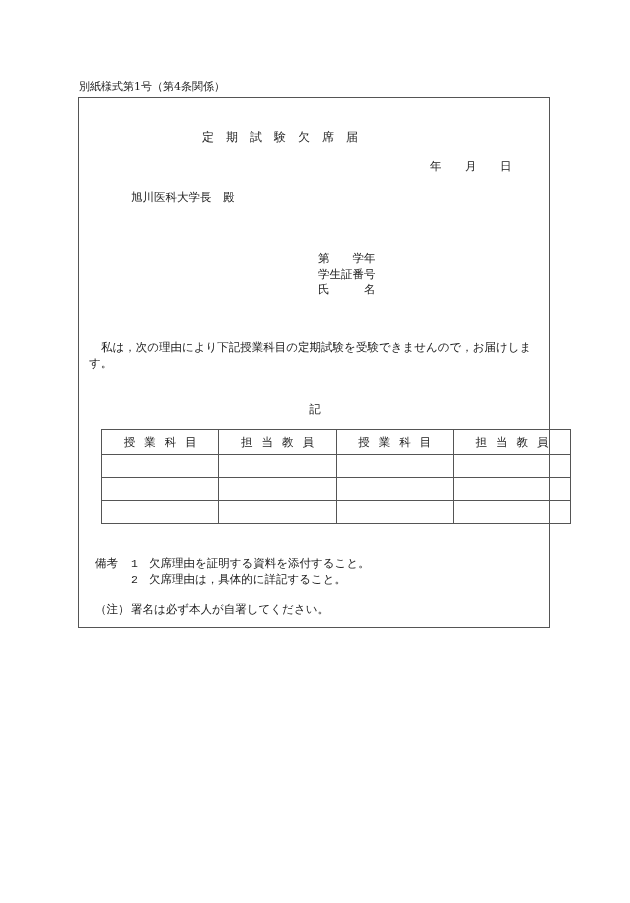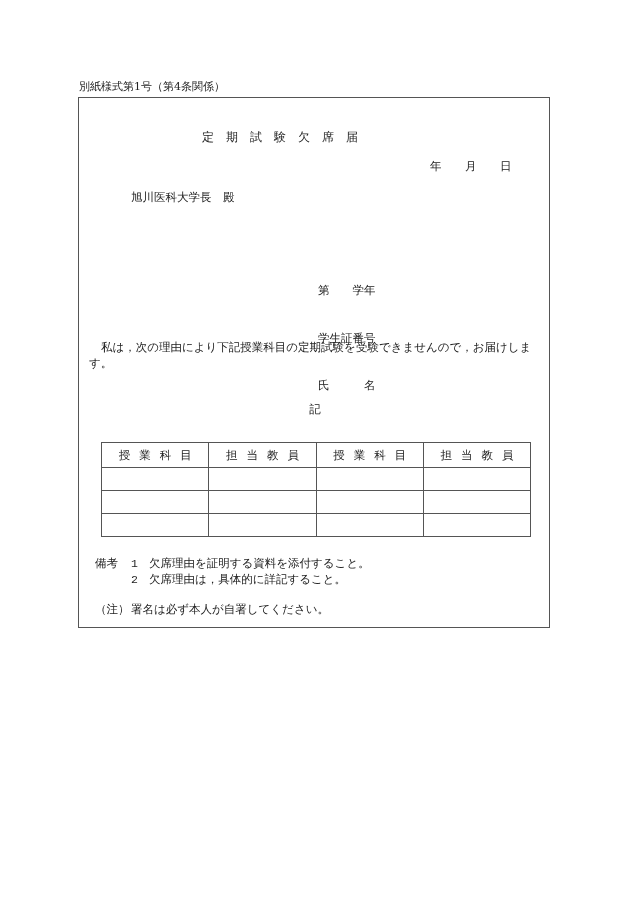--- a/index.html
+++ b/index.html
@@ -23,28 +23,28 @@
       left: 78px; top: 97px;
       width: 472px; height: 531px;
       border: 1px solid #555;
       box-sizing: border-box;
     }
     .title { left: 0; width: 560px; top: 129px; text-align: center; letter-spacing: 12px; font-size: 12px; padding-left: 12px; box-sizing: border-box; }
     .date { top: 159px; }
     .date span { position: absolute; white-space: nowrap; }
     .addressee { left: 131px; top: 190px; }
     .student-info { left: 318px; top: 251px; line-height: 15.5px; }
-    .student-info div { white-space: nowrap; margin-top: 32px; }
+    .student-info div { white-space: nowrap; }
     .body-text { left: 89px; top: 324px; line-height: 15.5px; margin-top: 16px; }
     .body-text .indent { padding-left: 12px; }
     .ki { left: 0; width: 630px; top: 402px; text-align: center; }
     table.subjects {
       position: absolute;
-      left: 101px; top: 442px;
-      width: 430px;
+      left: 101px; top: 429px;
+      width: 470px;
       border-collapse: collapse;
       font-size: 11.5px;
     }
     table.subjects th, table.subjects td {
       border: 1px solid #555;
       width: 25%;
       padding: 0;
     }
     table.subjects th {
       height: 24px;

